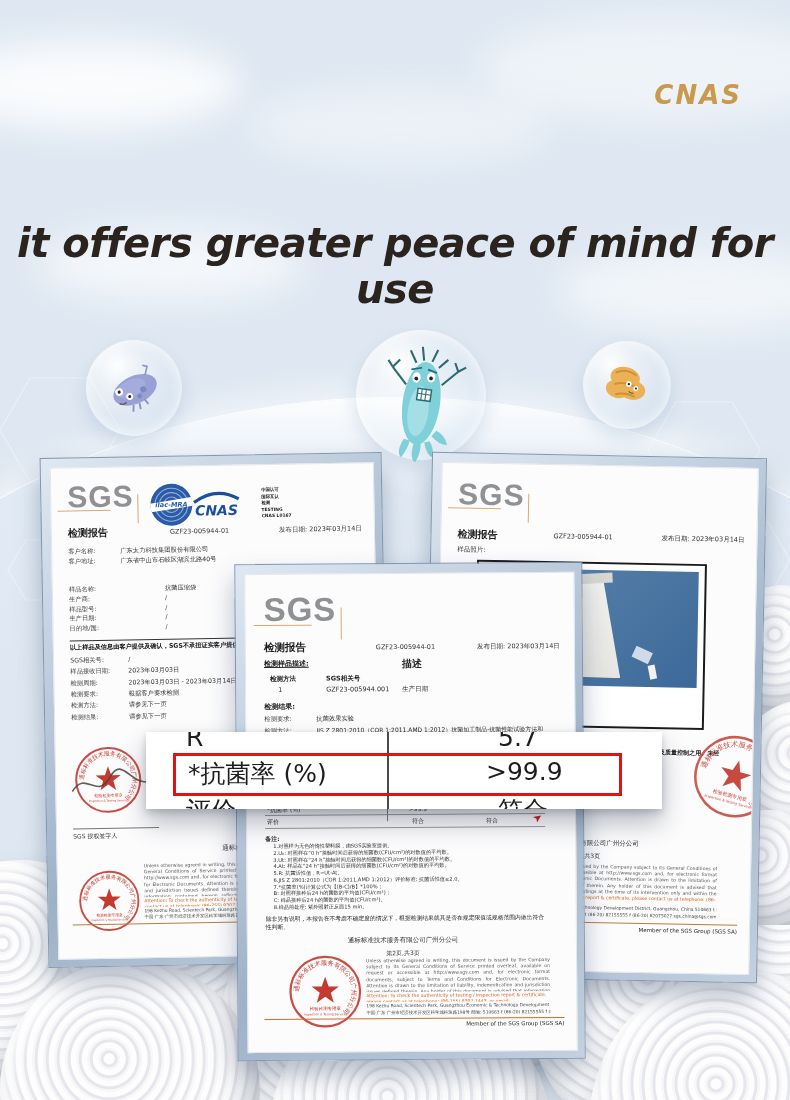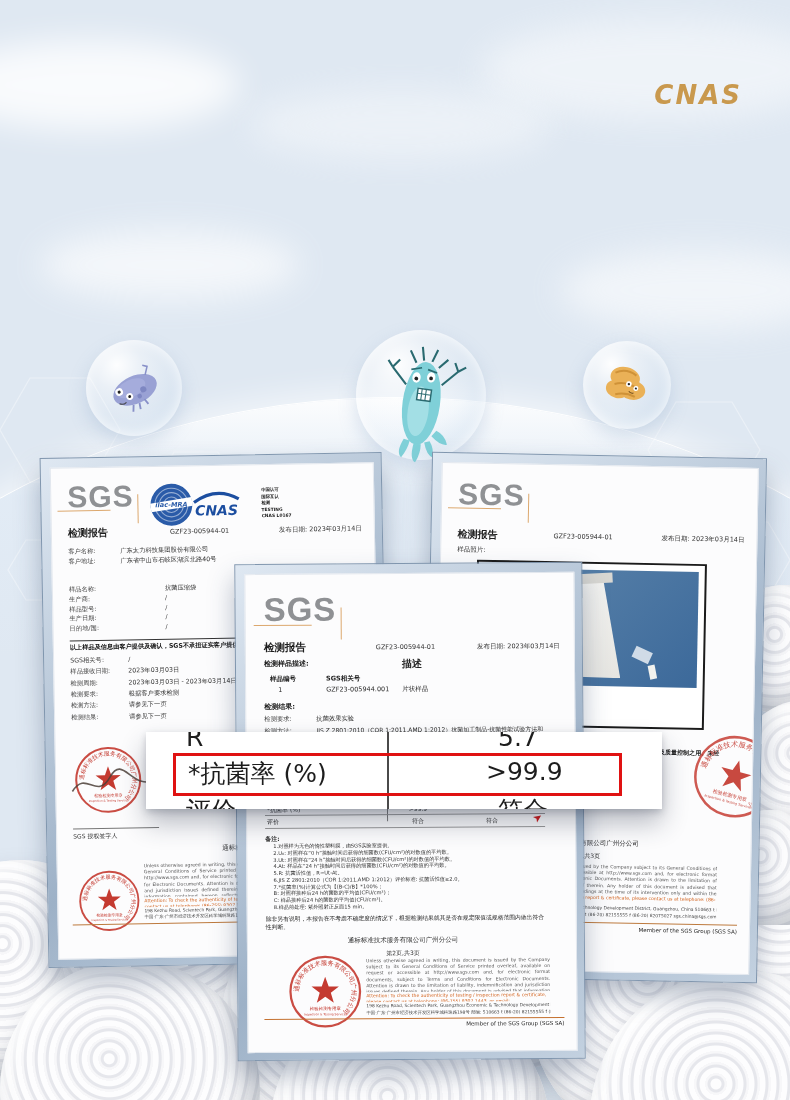--- a/index.html
+++ b/index.html
@@ -102,20 +102,21 @@
     <div class="coil" style="left:300px;top:170px;width:280px;height:280px;"></div>
     <div class="coil" style="left:620px;top:150px;width:300px;height:300px;"></div>
   </div>
   <div class="fabric-side">
     <div class="coil" style="left:14px;top:0;width:130px;height:130px;"></div>
     <div class="coil" style="left:30px;top:115px;width:140px;height:140px;"></div>
     <div class="coil" style="left:4px;top:225px;width:120px;height:120px;"></div>
   </div>
 
   <div class="taili">CNAS</div>
+  <div class="headline" style="top:220px;">it offers greater peace of mind for use</div>
 
   <div class="bubble" style="left:86px;top:340px;width:96px;height:96px;">
     <svg viewBox="0 0 100 100">
       <g transform="rotate(-25 50 50)">
         <ellipse cx="50" cy="52" rx="30" ry="18" fill="#99a1d4"></ellipse>
         <ellipse cx="46" cy="48" rx="20" ry="11" fill="#aab1e0" opacity=".7"></ellipse>
         <circle cx="60" cy="56" r="4" fill="#7e87c2"></circle>
           <circle cx="52" cy="62" r="3" fill="#7e87c2"></circle>
         <circle cx="30" cy="46" r="5" fill="#fff"></circle>
           <circle cx="30" cy="46" r="2" fill="#222"></circle>
@@ -348,28 +349,28 @@
 
   <div class="cert" style="left:236px;top:563px;width:328px;height:477px;transform:rotate(-.4deg);z-index:5;">
     <div class="paper">
       <div class="sgs" style="left:18px;top:16px;">
         <span class="sgs-t" style="font-size:33px;">SGS</span><i class="sgs-h"></i><i class="sgs-v"></i>
       </div>
       <div class="abs rpt-title" style="left:18px;top:66px;font-size:10.5px;">检测报告</div>
       <div class="abs rpt-no" style="left:130px;top:69px;">GZF23-005944-01</div>
       <div class="abs rpt-date" style="right:14px;top:69px;">发布日期: 2023年03月14日</div>
 
-      <div class="abs" style="left:18px;top:84px;font-size:7px;font-weight:bold;color:#222;">检测样品描述:</div>
-
-      <div class="abs" style="left:24px;top:100px;font-size:6.5px;font-weight:bold;color:#222;">样品编号</div>
+      <div class="abs" style="left:18px;top:84px;font-size:7px;font-weight:bold;text-decoration:underline;color:#222;">检测样品描述:</div>
+
+      <div class="abs" style="left:24px;top:100px;font-size:6.5px;font-weight:bold;color:#222;">检测方法</div>
       <div class="abs" style="left:80px;top:100px;font-size:6.5px;font-weight:bold;color:#222;">SGS相关号</div>
       <div class="abs" style="left:156px;top:83px;font-size:10px;font-weight:bold;color:#222;">描述</div>
       <div class="abs" style="left:32px;top:111px;font-size:6.5px;">1</div>
       <div class="abs" style="left:80px;top:111px;font-size:6.5px;">GZF23-005944.001</div>
-      <div class="abs" style="left:156px;top:111px;font-size:6.5px;">片状样品</div>
+      <div class="abs" style="left:156px;top:111px;font-size:6.5px;">生产日期</div>
 
       <div class="abs" style="left:18px;top:127px;font-size:7px;font-weight:bold;color:#222;">检测结果:</div>
       <div class="abs" style="left:18px;top:140px;font-size:6.3px;color:#444;">检测要求:</div>
       <div class="abs" style="left:70px;top:140px;font-size:6.3px;">抗菌效果实验</div>
       <div class="abs" style="left:18px;top:152px;font-size:6.3px;color:#444;">检测方法:</div>
       <div class="abs" style="left:70px;top:152px;width:228px;font-size:6px;line-height:1.45;">JIS Z 2801:2010（COR 1:2011,AMD 1:2012）抗菌加工制品-抗菌性能试验方法和抗菌效果的测定（含修改单COR 1:2011,AMD 1:2012）</div>
       <div class="abs" style="left:18px;top:174px;font-size:6.5px;font-weight:bold;">GZF23-005944.001</div>
 
       <div class="abs" style="left:18px;top:183px;width:280px;border-top:1px solid #555;"></div>
       <div class="abs" style="left:140px;top:183px;width:1px;height:64px;background:#777;"></div>

